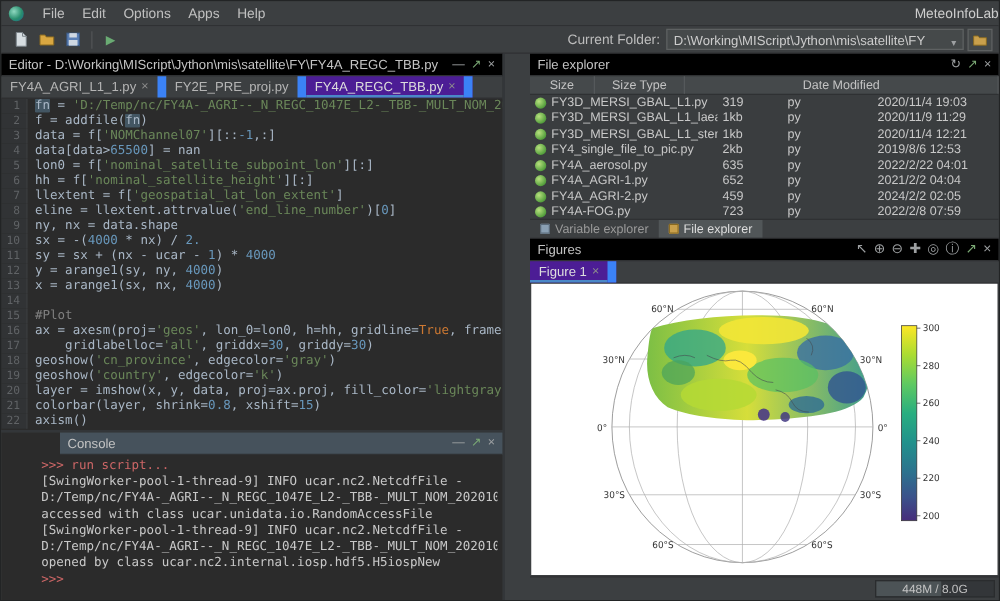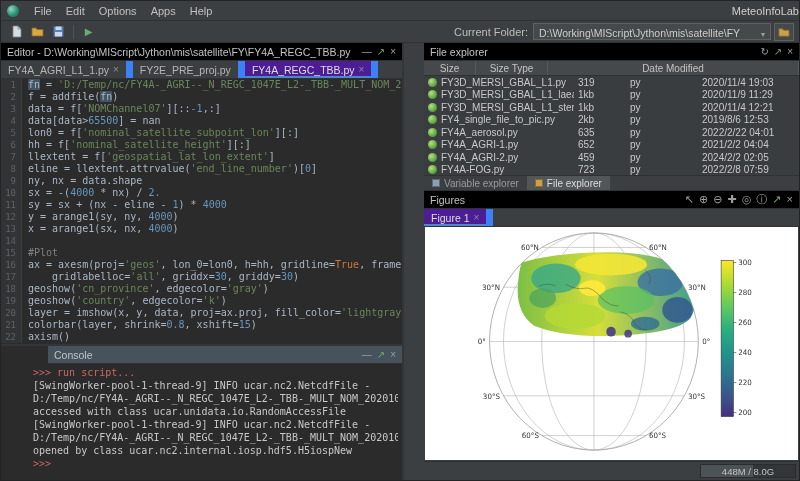--- a/index.html
+++ b/index.html
@@ -174,21 +174,21 @@
         <div class="code-line"><span class="lnum">1</span><span class="ltext"><span class="tok-hl">fn</span><span class="tok-def"> = </span><span class="tok-str">'D:/Temp/nc/FY4A-_AGRI--_N_REGC_1047E_L2-_TBB-_MULT_NOM_20201004201500_20201004'</span></span></div>
         <div class="code-line"><span class="lnum">2</span><span class="ltext"><span class="tok-def">f = addfile(</span><span class="tok-hl">fn</span><span class="tok-def">)</span></span></div>
         <div class="code-line"><span class="lnum">3</span><span class="ltext"><span class="tok-def">data = f[</span><span class="tok-str">'NOMChannel07'</span><span class="tok-def">][::</span><span class="tok-num">-1</span><span class="tok-def">,:]</span></span></div>
         <div class="code-line"><span class="lnum">4</span><span class="ltext"><span class="tok-def">data[data&gt;</span><span class="tok-num">65500</span><span class="tok-def">] = nan</span></span></div>
         <div class="code-line"><span class="lnum">5</span><span class="ltext"><span class="tok-def">lon0 = f[</span><span class="tok-str">'nominal_satellite_subpoint_lon'</span><span class="tok-def">][:]</span></span></div>
         <div class="code-line"><span class="lnum">6</span><span class="ltext"><span class="tok-def">hh = f[</span><span class="tok-str">'nominal_satellite_height'</span><span class="tok-def">][:]</span></span></div>
         <div class="code-line"><span class="lnum">7</span><span class="ltext"><span class="tok-def">llextent = f[</span><span class="tok-str">'geospatial_lat_lon_extent'</span><span class="tok-def">]</span></span></div>
         <div class="code-line"><span class="lnum">8</span><span class="ltext"><span class="tok-def">eline = llextent.attrvalue(</span><span class="tok-str">'end_line_number'</span><span class="tok-def">)[</span><span class="tok-num">0</span><span class="tok-def">]</span></span></div>
         <div class="code-line"><span class="lnum">9</span><span class="ltext"><span class="tok-def">ny, nx = data.shape</span></span></div>
         <div class="code-line"><span class="lnum">10</span><span class="ltext"><span class="tok-def">sx = -(</span><span class="tok-num">4000</span><span class="tok-def"> * nx) / </span><span class="tok-num">2.</span></span></div>
-        <div class="code-line"><span class="lnum">11</span><span class="ltext"><span class="tok-def">sy = sx + (nx - eline - </span><span class="tok-num">1</span><span class="tok-def">) * </span><span class="tok-num">4000</span></span></div>
+        <div class="code-line"><span class="lnum">11</span><span class="ltext"><span class="tok-def">sy = sx + (nx - ucar - </span><span class="tok-num">1</span><span class="tok-def">) * </span><span class="tok-num">4000</span></span></div>
         <div class="code-line"><span class="lnum">12</span><span class="ltext"><span class="tok-def">y = arange1(sy, ny, </span><span class="tok-num">4000</span><span class="tok-def">)</span></span></div>
         <div class="code-line"><span class="lnum">13</span><span class="ltext"><span class="tok-def">x = arange1(sx, nx, </span><span class="tok-num">4000</span><span class="tok-def">)</span></span></div>
         <div class="code-line"><span class="lnum">14</span><span class="ltext"></span></div>
         <div class="code-line"><span class="lnum">15</span><span class="ltext"><span class="tok-com">#Plot</span></span></div>
         <div class="code-line"><span class="lnum">16</span><span class="ltext"><span class="tok-def">ax = axesm(proj=</span><span class="tok-str">'geos'</span><span class="tok-def">, lon_0=lon0, h=hh, gridline=</span><span class="tok-kw">True</span><span class="tok-def">, frameon=</span></span></div>
         <div class="code-line"><span class="lnum">17</span><span class="ltext"><span class="tok-def">    gridlabelloc=</span><span class="tok-str">'all'</span><span class="tok-def">, griddx=</span><span class="tok-num">30</span><span class="tok-def">, griddy=</span><span class="tok-num">30</span><span class="tok-def">)</span></span></div>
         <div class="code-line"><span class="lnum">18</span><span class="ltext"><span class="tok-def">geoshow(</span><span class="tok-str">'cn_province'</span><span class="tok-def">, edgecolor=</span><span class="tok-str">'gray'</span><span class="tok-def">)</span></span></div>
         <div class="code-line"><span class="lnum">19</span><span class="ltext"><span class="tok-def">geoshow(</span><span class="tok-str">'country'</span><span class="tok-def">, edgecolor=</span><span class="tok-str">'k'</span><span class="tok-def">)</span></span></div>
         <div class="code-line"><span class="lnum">20</span><span class="ltext"><span class="tok-def">layer = imshow(x, y, data, proj=ax.proj, fill_color=</span><span class="tok-str">'lightgray'</span></span></div>
         <div class="code-line"><span class="lnum">21</span><span class="ltext"><span class="tok-def">colorbar(layer, shrink=</span><span class="tok-num">0.8</span><span class="tok-def">, xshift=</span><span class="tok-num">15</span><span class="tok-def">)</span></span></div>

